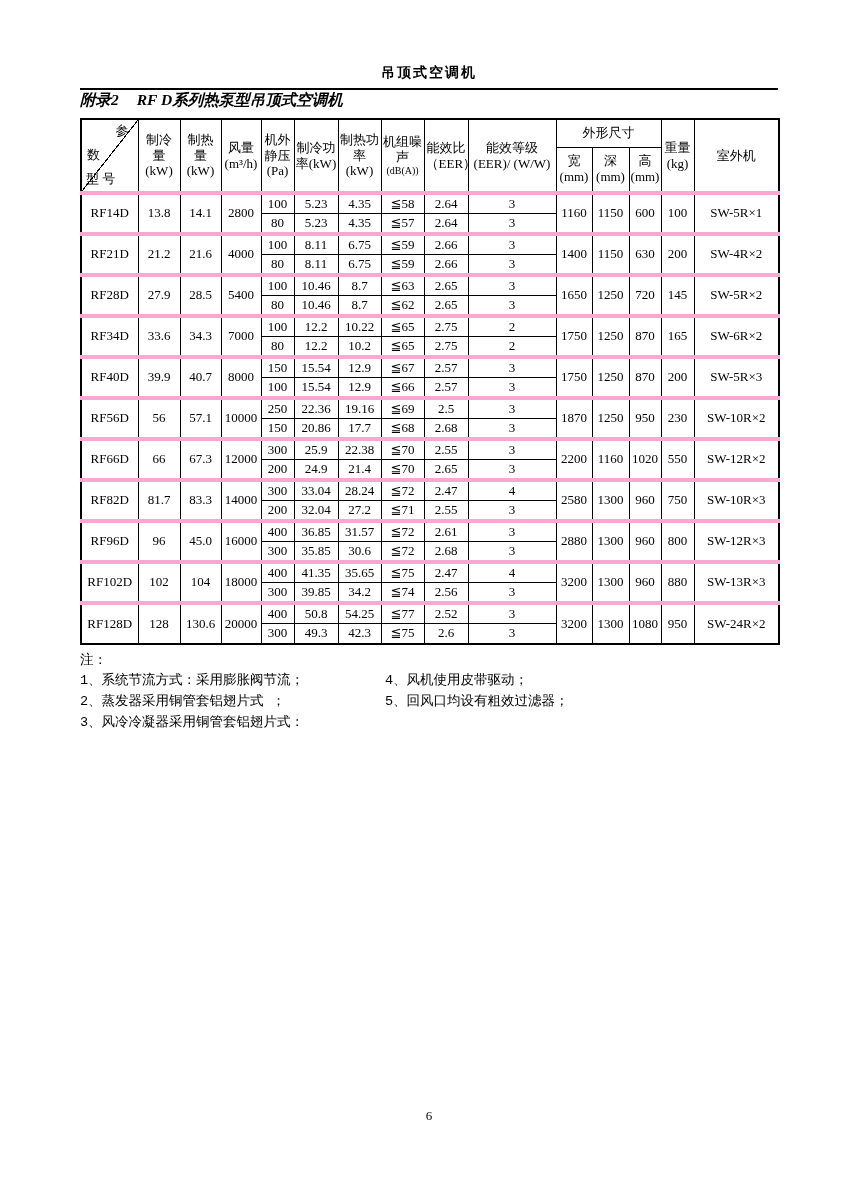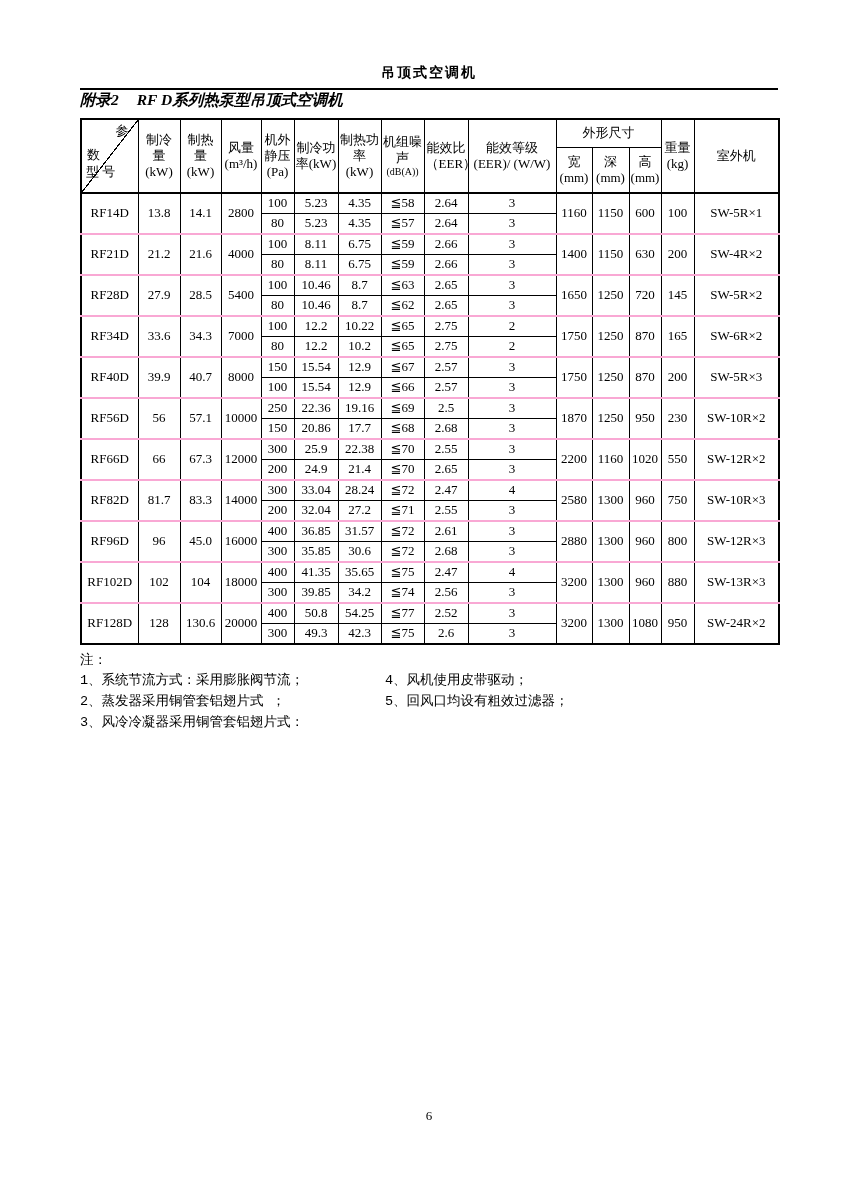--- a/index.html
+++ b/index.html
@@ -30,32 +30,32 @@
     border: 1px solid #000;
     text-align: center; vertical-align: middle;
     font-size: 13px; font-weight: normal;
     padding: 0 1px;
     overflow: hidden;
   }
   table.spec th { white-space: pre-line; line-height: 1.22; padding: 2px 1px; }
   table.spec thead tr.h1 th { height: 28px; }
   table.spec thead tr.h2 th { height: 46px; }
   table.spec td { height: 20.5px; line-height: 1.1; }
-  tbody.model-group { border-top: 2px solid #f9a8d4; }
+  tbody.model-group { border-top: 4px solid #f9a8d4; }
   thead { border-bottom: 2px solid #000; }
 
   th.corner {
     position: relative; padding: 0;
     background-image: linear-gradient(to bottom right,
       transparent 49.4%, #000 49.4%, #000 50.6%, transparent 50.6%);
   }
   th.corner span { position: absolute; font-size: 13px; }
   th.corner .c-top { top: 3px; right: 9px; }
   th.corner .c-mid { top: 27px; left: 5px; }
-  th.corner .c-bot { bottom: 12px; left: 4px; white-space: pre; margin-top: 8px; }
+  th.corner .c-bot { bottom: 4px; left: 4px; white-space: pre; margin-top: 8px; }
 
   .small-unit { font-size: 10px; display: block; }
 
   .notes { margin-top: 5px; font-size: 13.5px; }
   .notes .note-label { line-height: 20px; }
   .notes .cols { display: flex; font-family: Liberation Mono, monospace; }
   .notes .col-left { width: 305px; }
   .notes .note-line { line-height: 21px; }
 
   .page-num {

